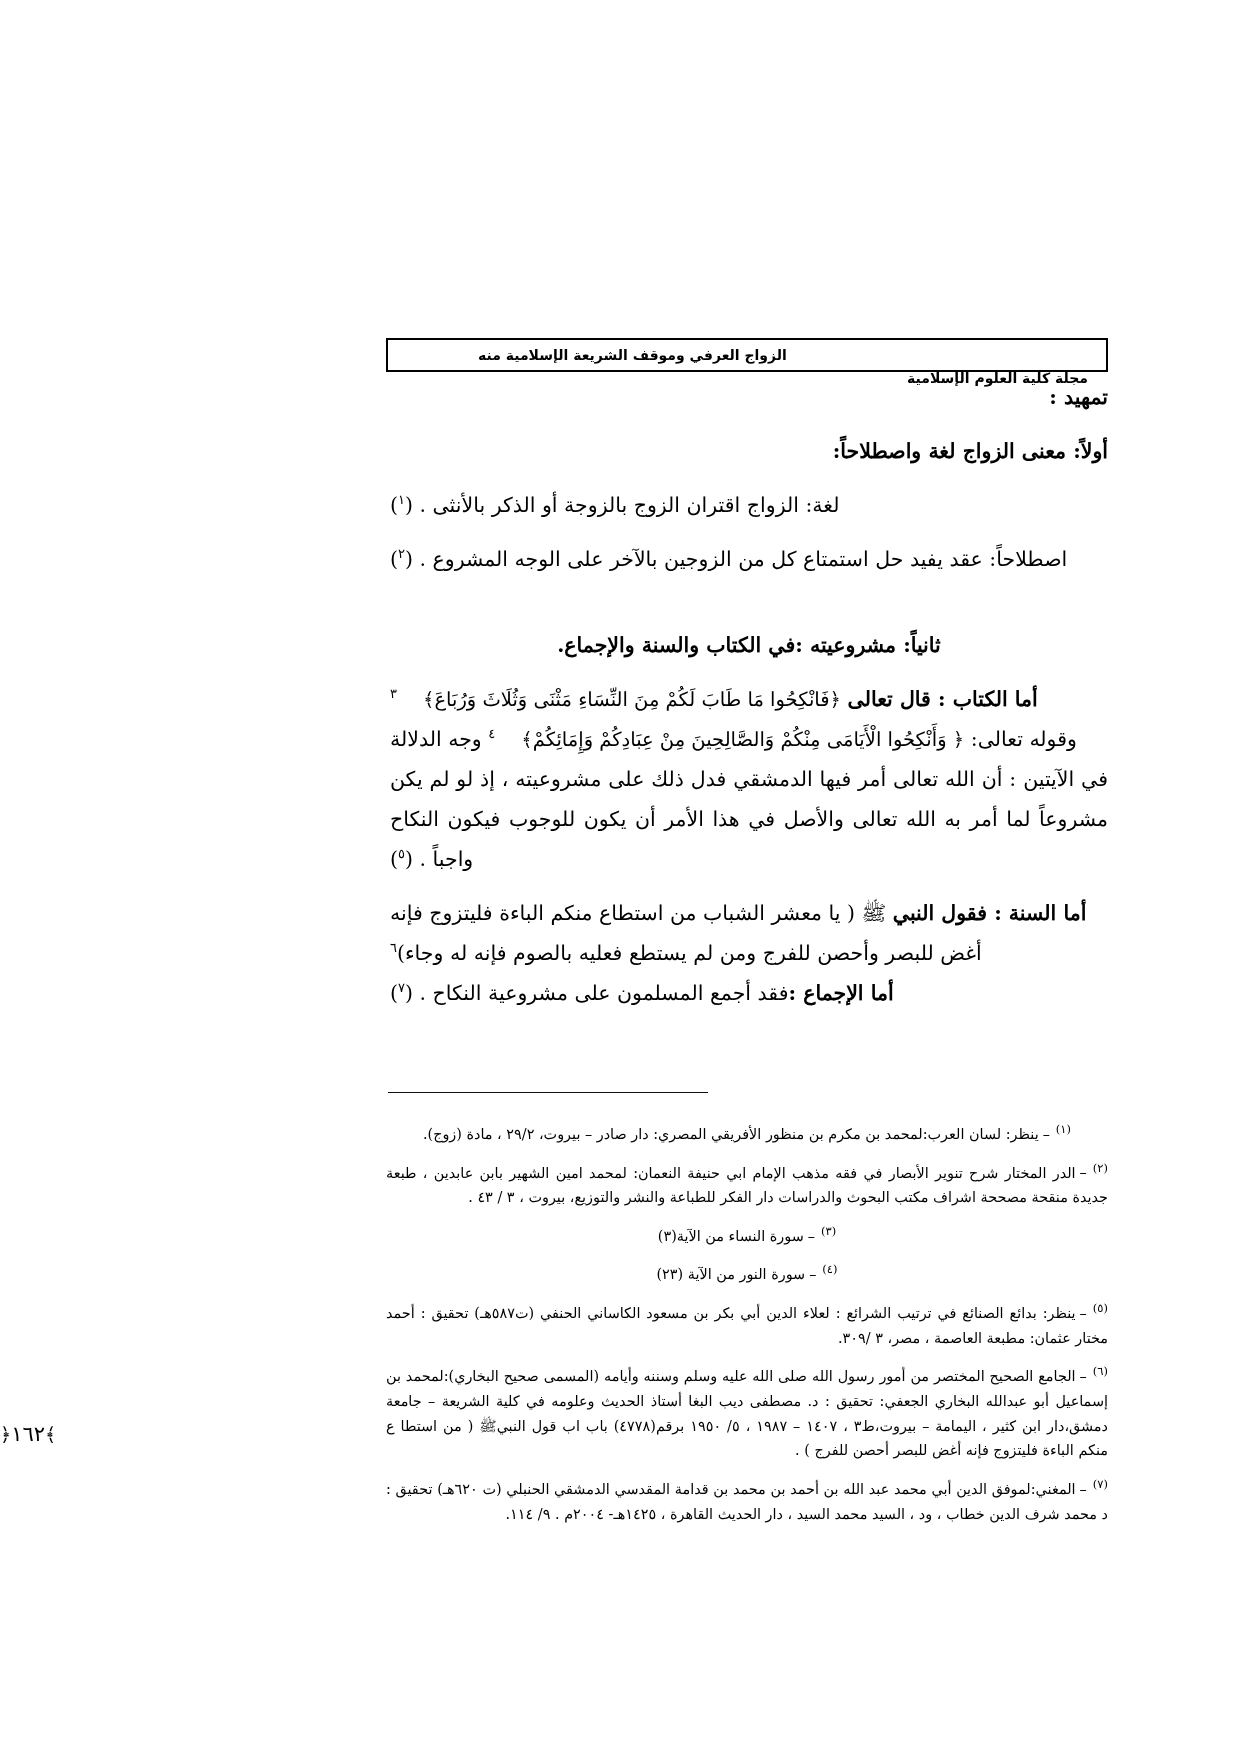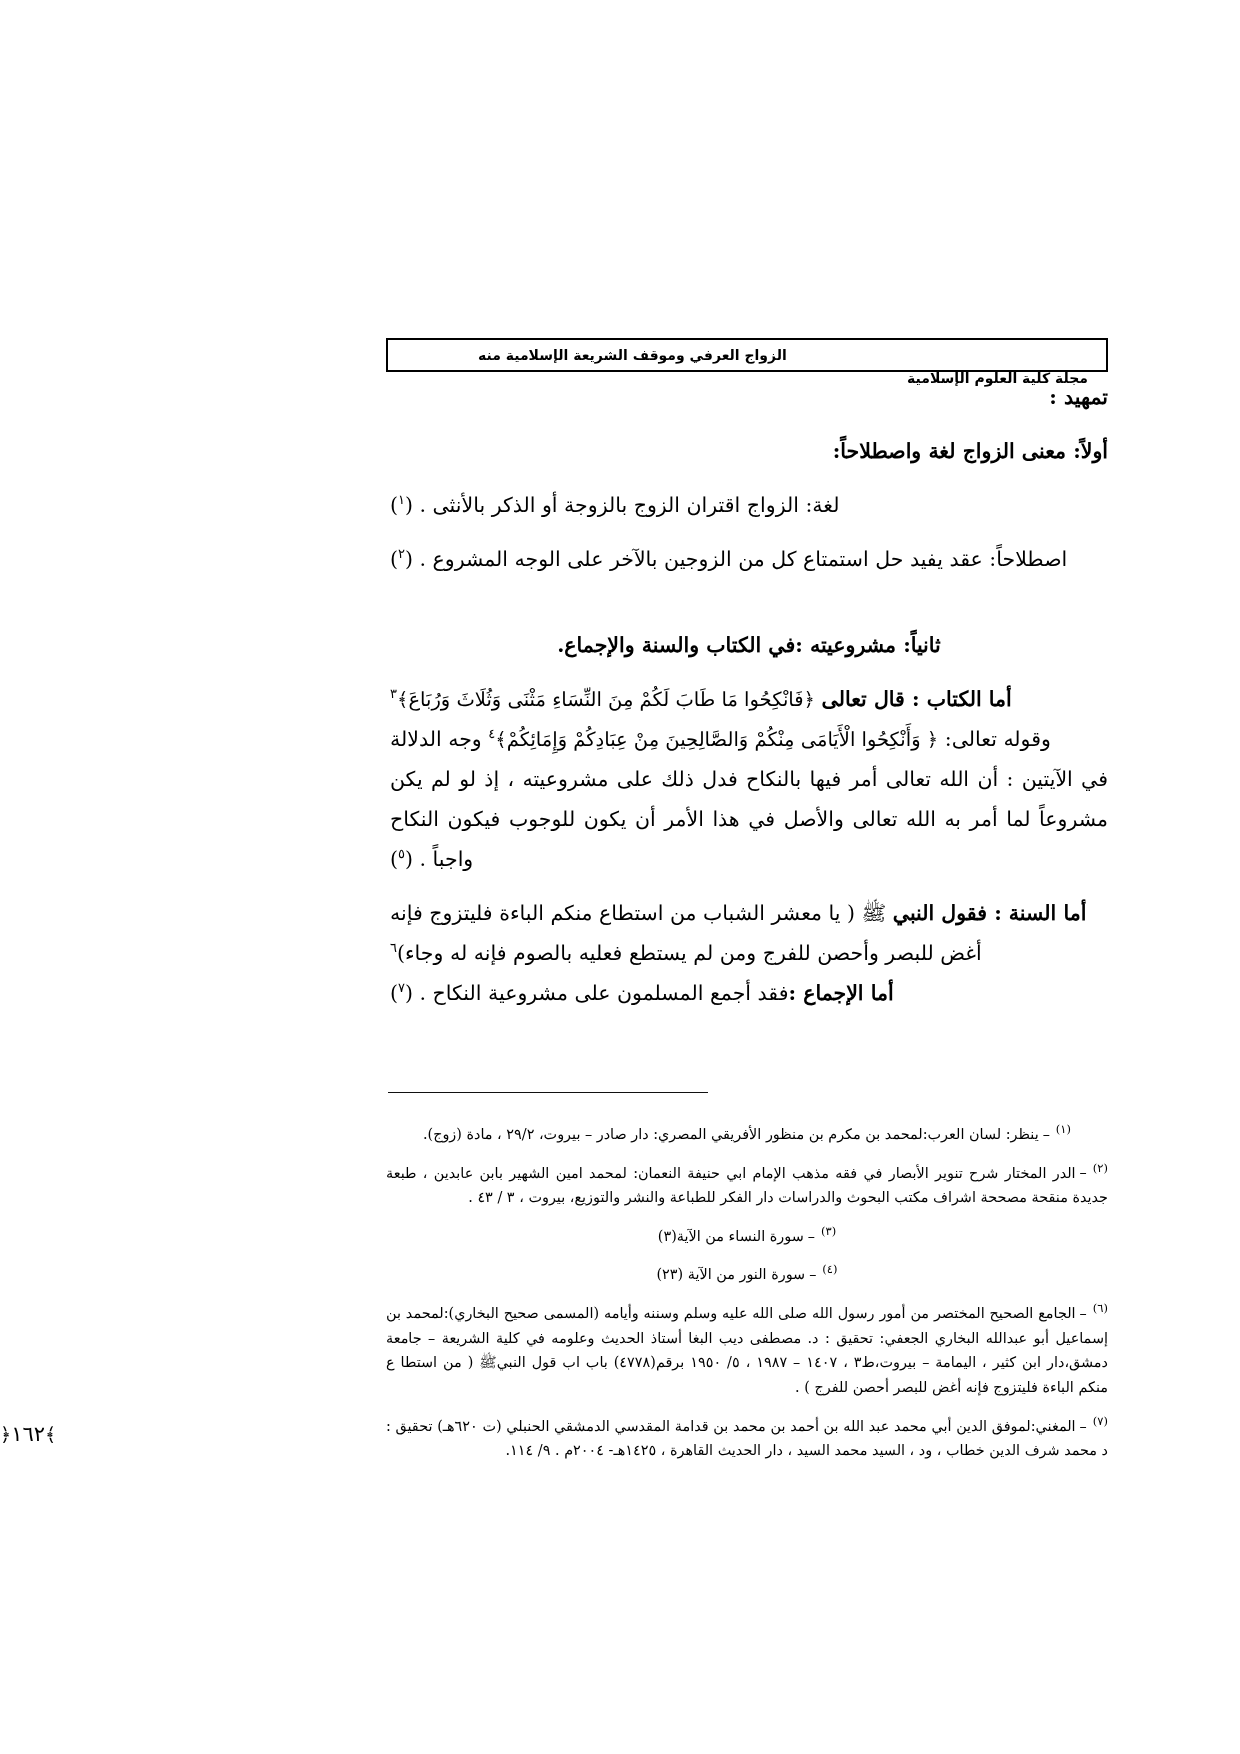--- a/index.html
+++ b/index.html
@@ -80,20 +80,21 @@
     text-align-last: center;
   }
   .bold {
     font-weight: bold;
   }
   .spacer-sm { height: 14px; }
   .spacer-lg { height: 46px; }
 
   .quran {
     font-size: 19.5px;
+    margin-left: 26px;
   }
   sup.fn {
     font-size: 13px;
     vertical-align: super;
   }
 
   
   .fn-rule {
     position: absolute;
     top: 1092px;
@@ -181,21 +182,21 @@
       <span class="bold">أما الكتاب : قال تعالى</span>
       <span class="quran">﴿فَانْكِحُوا مَا طَابَ لَكُمْ مِنَ النِّسَاءِ مَثْنَى وَثُلَاثَ وَرُبَاعَ﴾</span><sup class="fn">٣</sup>
     </div>
 
     <div class="line ln-left">
       <span>وقوله تعالى:</span>
       <span class="quran">﴿ وَأَنْكِحُوا الْأَيَامَى مِنْكُمْ وَالصَّالِحِينَ مِنْ عِبَادِكُمْ وَإِمَائِكُمْ﴾</span><sup class="fn">٤</sup>
       <span>وجه الدلالة</span>
     </div>
 
-    <div class="line">في الآيتين : أن الله تعالى أمر فيها بالنكاح فدل ذلك على مشروعيته ، إذ لو لم يكن</div>
+    <div class="line">في الآيتين : أن الله تعالى أمر فيها الدمشقي فدل ذلك على مشروعيته ، إذ لو لم يكن</div>
 
     <div class="line">مشروعاً لما أمر به الله تعالى والأصل في هذا الأمر أن يكون للوجوب فيكون النكاح</div>
 
     <div class="line ln-left">
       <span>واجباً . (</span><sup class="fn">٥</sup><span>)</span>
     </div>
 
     <div class="spacer-sm"></div>
 
     <div class="line ln-left">
@@ -227,20 +228,23 @@
     </p>
 
     <p class="fn-item center-ish">
       <span class="fn-num">(٣)</span><span class="dash">–</span><span>سورة النساء من الآية(٣)</span>
     </p>
 
     <p class="fn-item center-ish">
       <span class="fn-num">(٤)</span><span class="dash">–</span><span>سورة النور من الآية (٢٣)</span>
     </p>
 
+    <p class="fn-item">
+      <span class="fn-num">(٥)</span><span class="dash">–</span><span>ينظر: بدائع الصنائع في ترتيب الشرائع : لعلاء الدين أبي بكر بن مسعود الكاساني الحنفي (ت٥٨٧هـ) تحقيق : أحمد مختار عثمان:  مطبعة العاصمة ، مصر، ٣ /٣٠٩.</span>
+    </p>
 
     <p class="fn-item">
       <span class="fn-num">(٦)</span><span class="dash">–</span><span>الجامع الصحيح المختصر من أمور رسول الله صلى الله عليه وسلم وسننه وأيامه (المسمى صحيح البخاري):لمحمد بن إسماعيل أبو عبدالله البخاري الجعفي: تحقيق : د. مصطفى ديب البغا أستاذ الحديث وعلومه في كلية الشريعة – جامعة دمشق،دار  ابن كثير ، اليمامة – بيروت،ط٣ ، ١٤٠٧ – ١٩٨٧ ، ٥/ ١٩٥٠ برقم(٤٧٧٨) باب اب قول النبيﷺ ( من استطا ع منكم الباءة فليتزوج فإنه أغض للبصر أحصن للفرج ) .</span>
     </p>
 
     <p class="fn-item">
       <span class="fn-num">(٧)</span><span class="dash">–</span><span>المغني:لموفق الدين أبي محمد عبد الله بن أحمد بن محمد بن قدامة المقدسي الدمشقي الحنبلي (ت ٦٢٠هـ) تحقيق : د محمد شرف الدين خطاب ، ود ، السيد محمد السيد ، دار  الحديث القاهرة ، ١٤٢٥هـ- ٢٠٠٤م . ٩/ ١١٤.</span>
     </p>
 
   </div>

